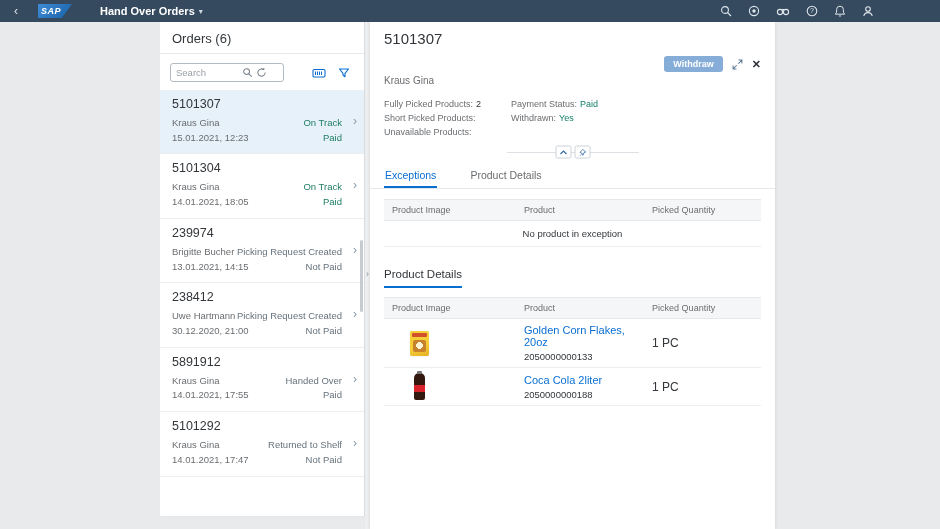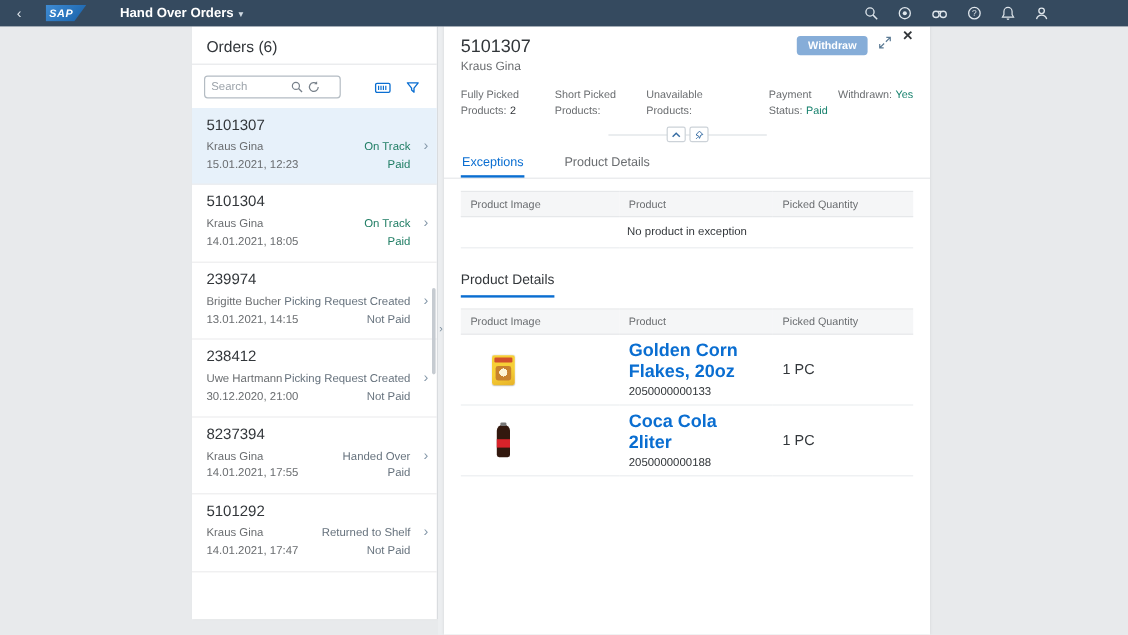--- a/index.html
+++ b/index.html
@@ -50,28 +50,28 @@
   .splitter { position:absolute; top:22px; left:365px; width:5px; bottom:0; background:#eceef0; }
   .splitter-grip { position:absolute; top:240px; left:-2px; width:9px; height:24px; display:flex;
                    align-items:center; justify-content:center; color:#7d8f9f; font-size:9px; cursor:pointer; }
 
   
   .detail { position:absolute; top:22px; left:370px; width:405px; bottom:0; background:#fff;
             display:flex; flex-direction:column; box-shadow:0 0 3px rgba(0,0,0,.12); }
   .detail-header { padding:8px 14px 0; }
   .dh-top { display:flex; align-items:flex-start; }
   .dh-title { font-size:15px; color:#32363a; }
-  .dh-actions { margin-left:auto; display:flex; align-items:flex-start; gap:9px; }
+  .dh-actions { margin-left:auto; display:flex; align-items:center; gap:9px;margin-top:26px; }
   .btn-withdraw { background:#86add8; color:#fff; border:none; border-radius:3px; font-size:9px;
                   font-weight:bold; padding:3px 9px; font-family:"Liberation Sans", sans-serif; cursor:pointer; }
   .icon-btn { background:none; border:none; padding:0; cursor:pointer; line-height:0; }
   .dh-close { color:#32363a; font-size:11px; font-weight:bold; }
   .dh-sub { font-size:10px; color:#6a6d70; margin-top:3px; }
   .facts { display:flex; gap:30px; margin-top:12px; }
-  .facts-col { display:flex; gap:1px; }
+  .facts-col { display:flex; flex-direction:column; gap:1px; }
   .fact { font-size:9px; line-height:1.45; }
   .fact .lbl { color:#6a6d70; }
   .fact .val { color:#32363a; margin-left:3px; }
   .fact .val.positive { color:#15806c; }
   .collapse-row { position:relative; height:20px; margin-top:3px; }
   .collapse-row::before { content:""; position:absolute; top:50%; left:calc(50% - 66px);
                           width:132px; height:1px; background:#dde1e5; }
   .collapse-btns { position:absolute; left:50%; top:50%; transform:translate(-50%,-50%);
                    display:flex; gap:3px; }
   .mini-btn { width:16px; height:13px; background:#fff; border:1px solid #ccd2d8; border-radius:2px;
@@ -97,21 +97,21 @@
   .cell-img { padding-left:26px !important; }
   .thumb-cereal { width:19px; height:25px; background:linear-gradient(160deg,#f6cf36 55%,#e7b127);
                   border-radius:2px; position:relative; box-shadow:0 0 1px rgba(0,0,0,.3); }
   .thumb-cereal::before { content:""; position:absolute; top:2px; left:2px; right:2px; height:4px; background:#d2502c; border-radius:1px; }
   .thumb-cereal::after { content:""; position:absolute; top:9px; left:3px; right:3px; bottom:4px;
                          background:radial-gradient(circle at 50% 45%, #fdf4d4 0 36%, #c8822d 37%); border-radius:2px; }
   .thumb-cola { width:11px; height:27px; background:#32180e; border-radius:5px 5px 2px 2px;
                 position:relative; margin-left:4px; }
   .thumb-cola::before { content:""; position:absolute; top:-2px; left:3px; width:5px; height:3px; background:#777; border-radius:1px; }
   .thumb-cola::after { content:""; position:absolute; top:12px; left:0; right:0; height:7px; background:#d8232a; }
-  .prod-name { font-size:15px; font-weight:bold; color:#0a6ed1; margin-bottom:3px; cursor:pointer; }
+  .prod-name { font-size:11px; font-weight:normal; color:#0a6ed1; margin-bottom:3px; cursor:pointer; }
   .prod-ean { font-size:9.5px; color:#32363a; }
   .qty-cell { font-size:12px; color:#32363a; }
 
   .detail-footer { padding:7px 4px 7px 4px; }
   .footer-bar { height:21px; border:1px solid #939aa3; border-radius:4px; display:flex;
                 align-items:center; padding:0 3px 0 6px; background:#fff; }
   .footer-bar input { flex:1; border:none; outline:none; font-size:10px; height:15px;
                       font-family:"Liberation Sans", sans-serif; }
   .btn-handover { background:#0a6ed1; color:#fff; border:1px solid #0a6ed1; border-radius:3px;
                   font-size:9px; font-weight:bold; padding:2px 8px; margin-right:4px;
@@ -250,21 +250,21 @@
       <span class="oi-name">Uwe Hartmann</span>
       <span class="oi-status">Picking Request Created</span>
     </div>
     <div class="oi-row">
       <span class="oi-date">30.12.2020, 21:00</span>
       <span class="oi-payment">Not Paid</span>
     </div>
     <span class="oi-chevron">›</span>
   </div>
         <div class="order-item">
-    <div class="oi-id">8237394</div>
+    <div class="oi-id">5891912</div>
     <div class="oi-row">
       <span class="oi-name">Kraus Gina</span>
       <span class="oi-status">Handed Over</span>
     </div>
     <div class="oi-row">
       <span class="oi-date">14.01.2021, 17:55</span>
       <span class="oi-payment">Paid</span>
     </div>
     <span class="oi-chevron">›</span>
   </div>

